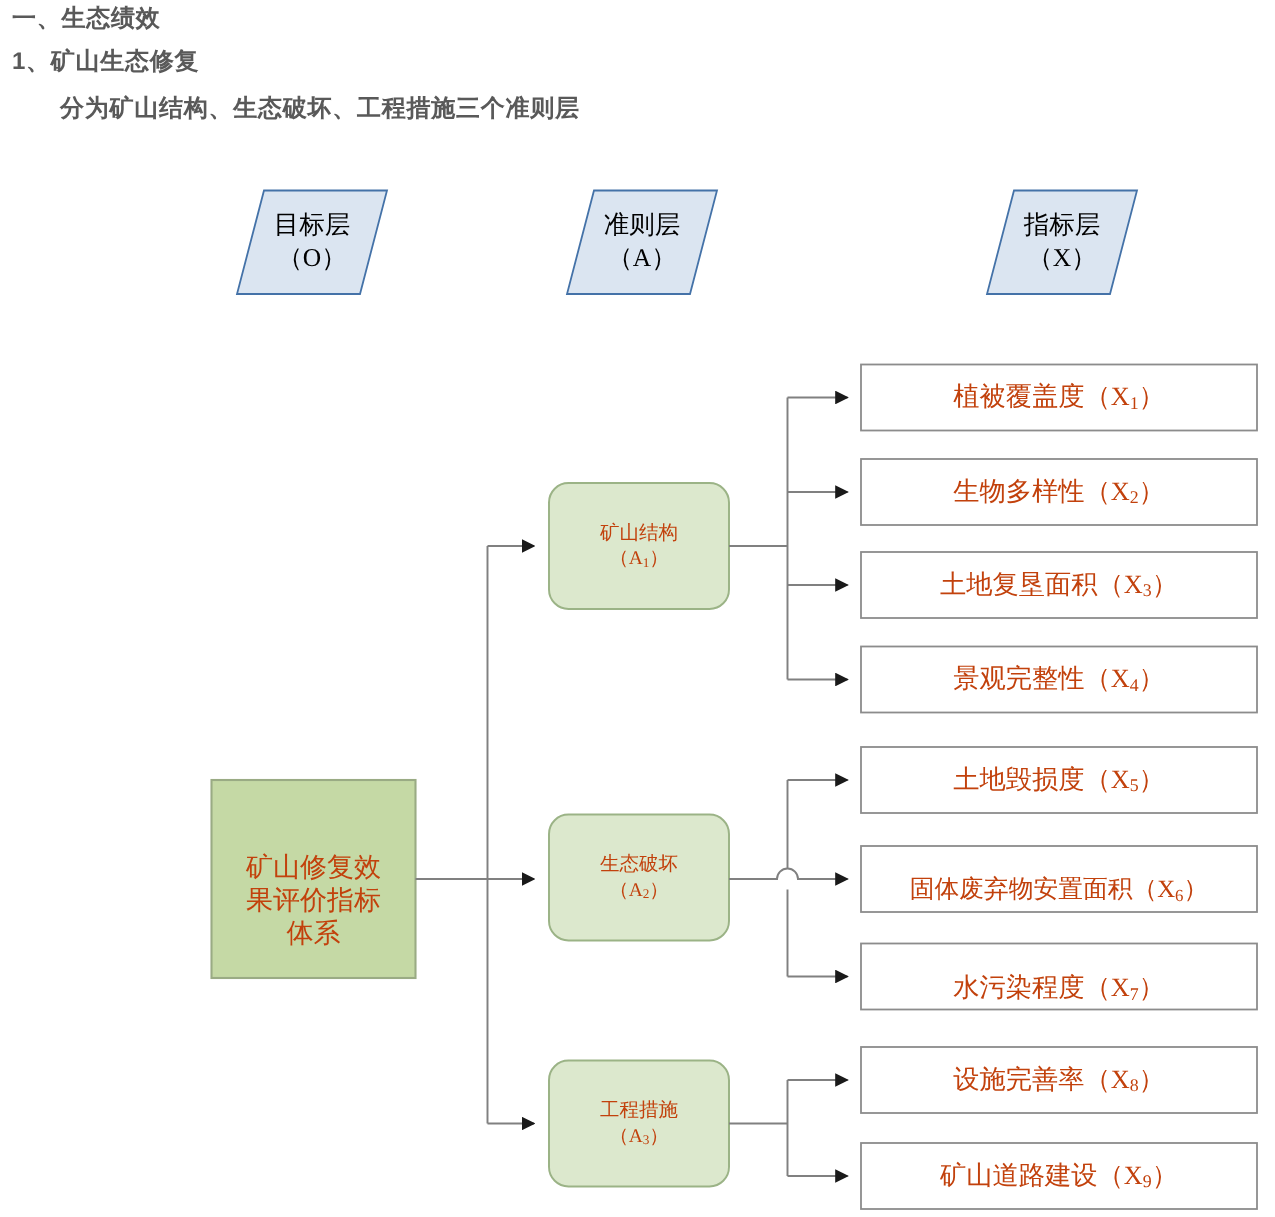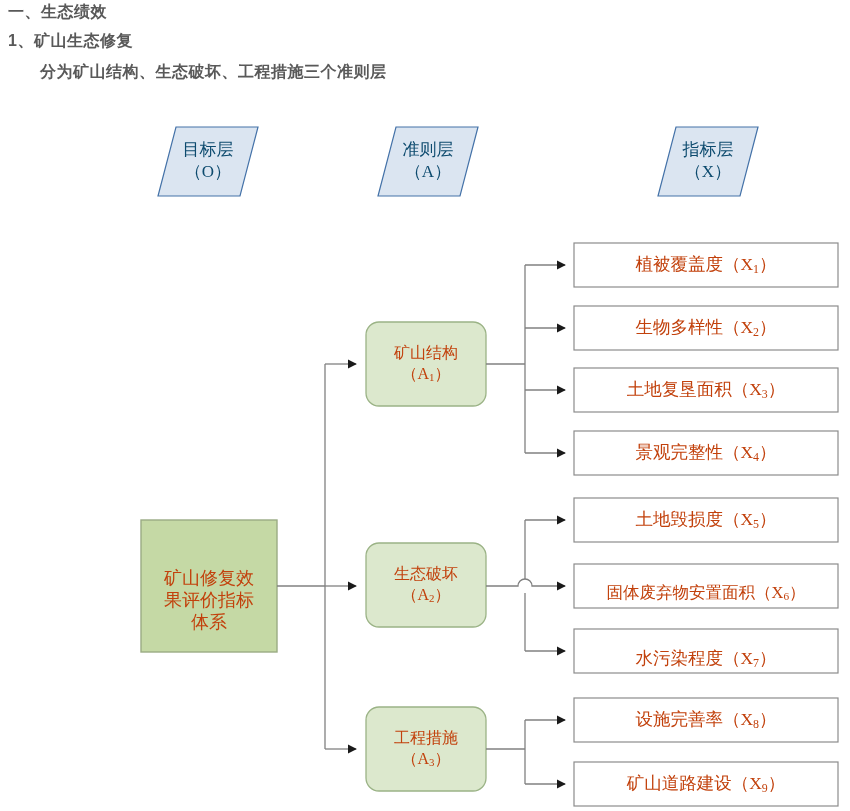--- a/index.html
+++ b/index.html
@@ -50,24 +50,24 @@
     flex-direction: column;
     align-items: center;
     justify-content: center;
     text-align: center;
     color: #c2410c;
     pointer-events: none;
     line-height: 1.22;
   }
   .par-label {
     font-size: 17px;
-    color: #0c4a6e;
+    color: #000000;
   }
   .root-label { font-size: 18px; }
-  .crit-label { font-size: 16px; }
+  .crit-label { font-size: 13px; }
   .ind-label  { font-size: 17.5px; white-space: nowrap; }
 
   .node-label .l2 { margin-top: 1px; }
   sub { font-size: 0.68em; vertical-align: -0.22em; }
 </style>
 </head>
 <body>
 
 <div id="heading-block">
   <div class="head-line" id="heading-1">一、生态绩效</div>

